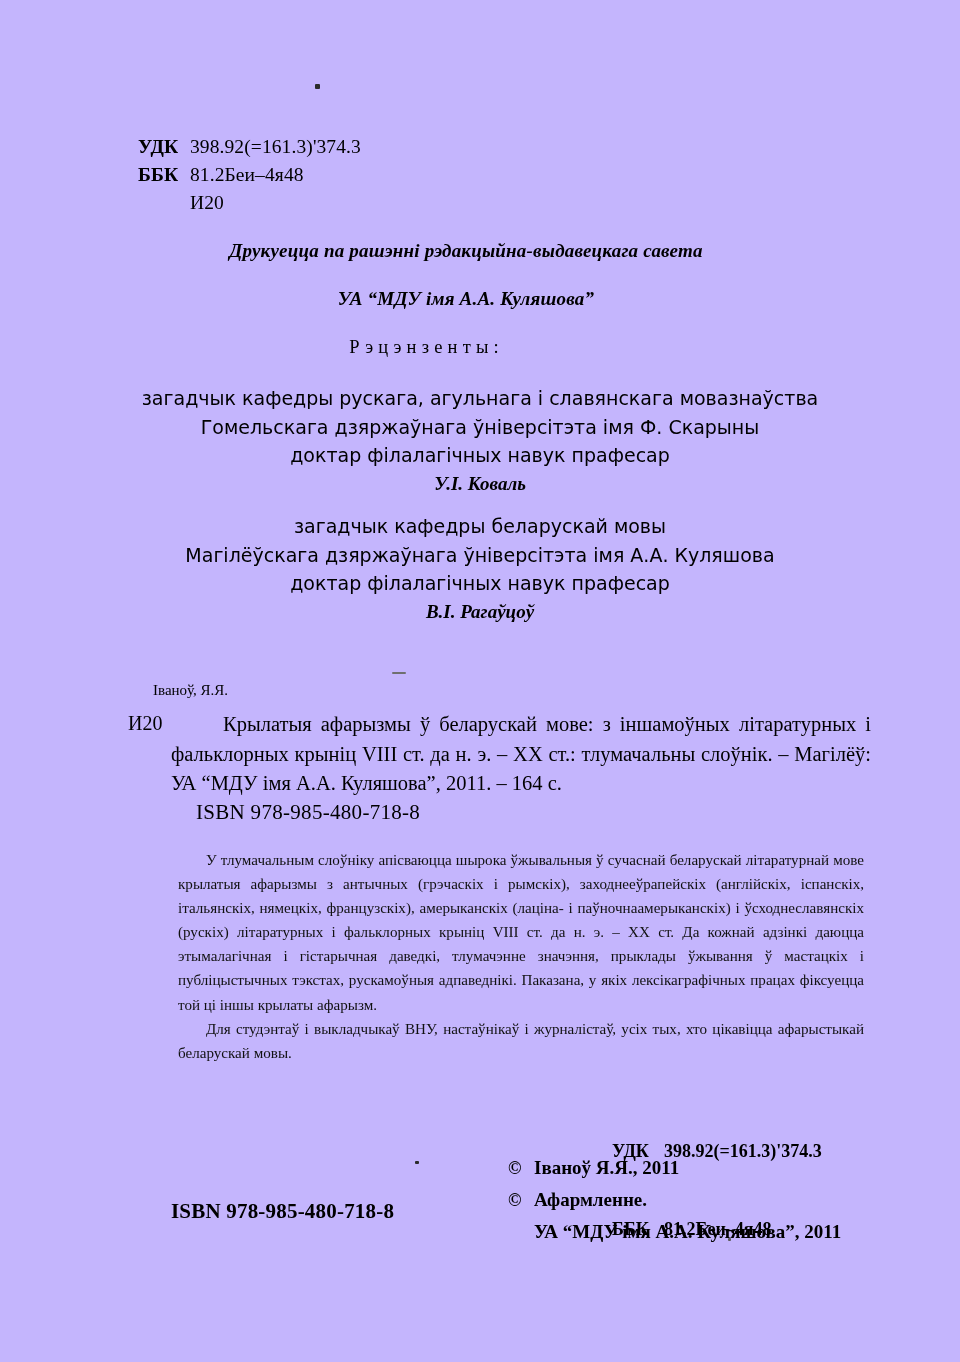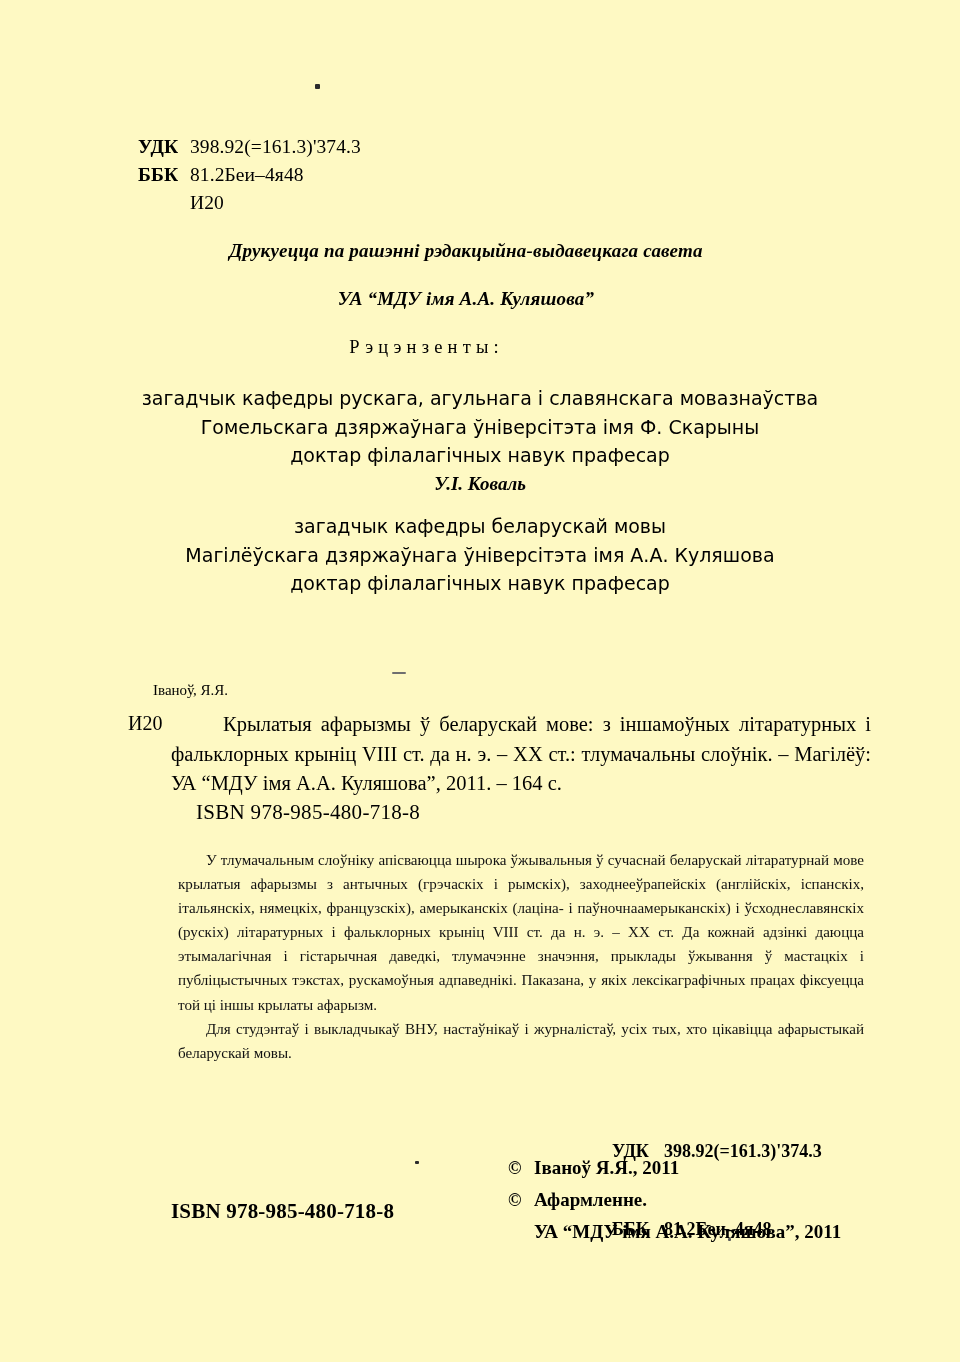--- a/index.html
+++ b/index.html
@@ -10,21 +10,21 @@
   }
   body {
     font-family: "Liberation Serif", "DejaVu Serif", serif;
     color: #000000;
   }
   #page {
     position: relative;
     width: 960px;
     height: 1362px;
     margin: 0 auto;
-    background: #fef9c3;
+    background: #c4b5fd;
     overflow: hidden;
     -webkit-font-smoothing: none;
   }
 
   
   .abs { position: absolute; }
 
   
   #class-block {
     left: 138px;
@@ -196,20 +196,21 @@
     <div>загадчык кафедры рускага, агульнага і славянскага мовазнаўства</div>
     <div>Гомельскага дзяржаўнага ўніверсітэта імя Ф. Скарыны</div>
     <div>доктар філалагічных навук прафесар</div>
     <div class="name">У.І. Коваль</div>
   </div>
 
   <div id="rev2" class="rev-block abs">
     <div>загадчык кафедры беларускай мовы</div>
     <div>Магілёўскага дзяржаўнага ўніверсітэта імя А.А. Куляшова</div>
     <div>доктар філалагічных навук прафесар</div>
+    <div class="name">В.І. Рагаўцоў</div>
   </div>
 
   <div id="bib-author" class="abs">Іваноў, Я.Я.</div>
   <div id="bib-mark" class="abs">И20</div>
   <div id="bib-title" class="abs">Крылатыя афарызмы ў беларускай мове: з іншамоўных літаратурных і фальклорных крыніц VIII ст. да н. э. – XX ст.: тлумачальны слоўнік. – Магілёў: УА “МДУ імя А.А. Куляшова”, 2011. – 164 с.</div>
   <div id="bib-isbn" class="abs">ISBN 978-985-480-718-8</div>
 
   <div id="abstract" class="abs">
     <p>У тлумачальным слоўніку апісваюцца шырока ўжывальныя ў сучаснай беларускай літаратурнай мове крылатыя афарызмы з антычных (грэчаскіх і рымскіх), заходнееўрапейскіх (англійскіх, іспанскіх, італьянскіх, нямецкіх, французскіх), амерыканскіх (лаціна- і паўночнаамерыканскіх) і ўсходнеславянскіх (рускіх) літаратурных і фальклорных крыніц VIII ст. да н. э. – XX ст. Да кожнай адзінкі даюцца этымалагічная і гістарычная даведкі, тлумачэнне значэння, прыклады ўжывання ў мастацкіх і публіцыстычных тэкстах, рускамоўныя адпаведнікі. Паказана, у якіх лексікаграфічных працах фіксуецца той ці іншы крылаты афарызм.</p>
     <p>Для студэнтаў і выкладчыкаў ВНУ, настаўнікаў і журналістаў, усіх тых, хто цікавіцца афарыстыкай беларускай мовы.</p>

